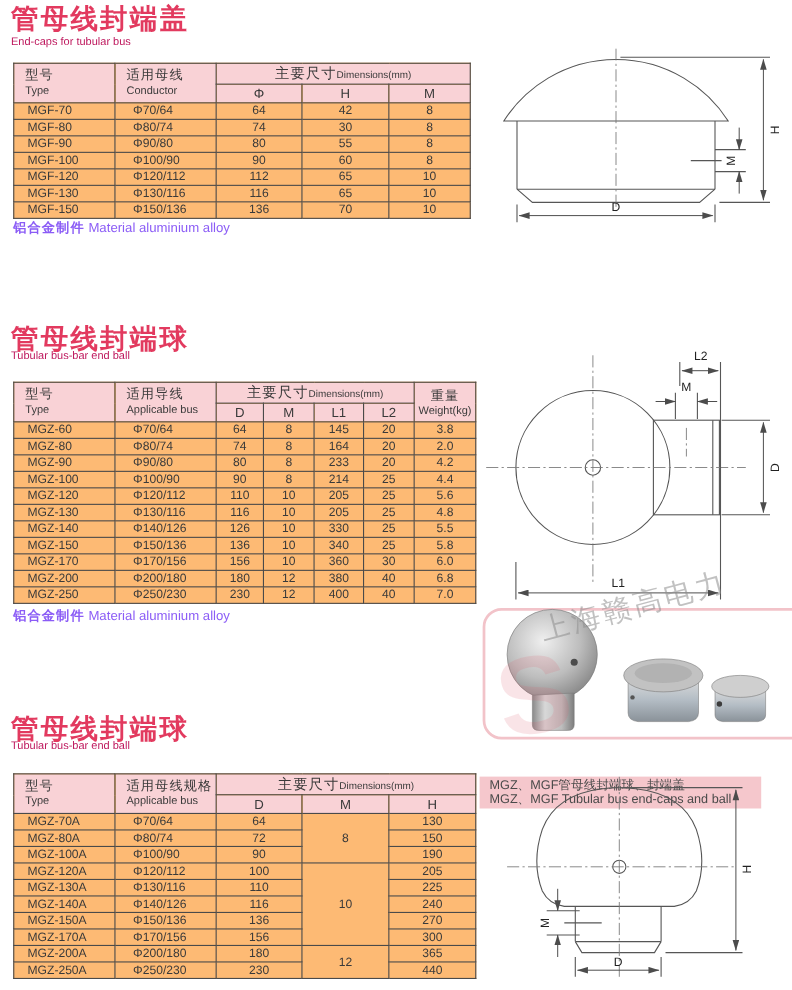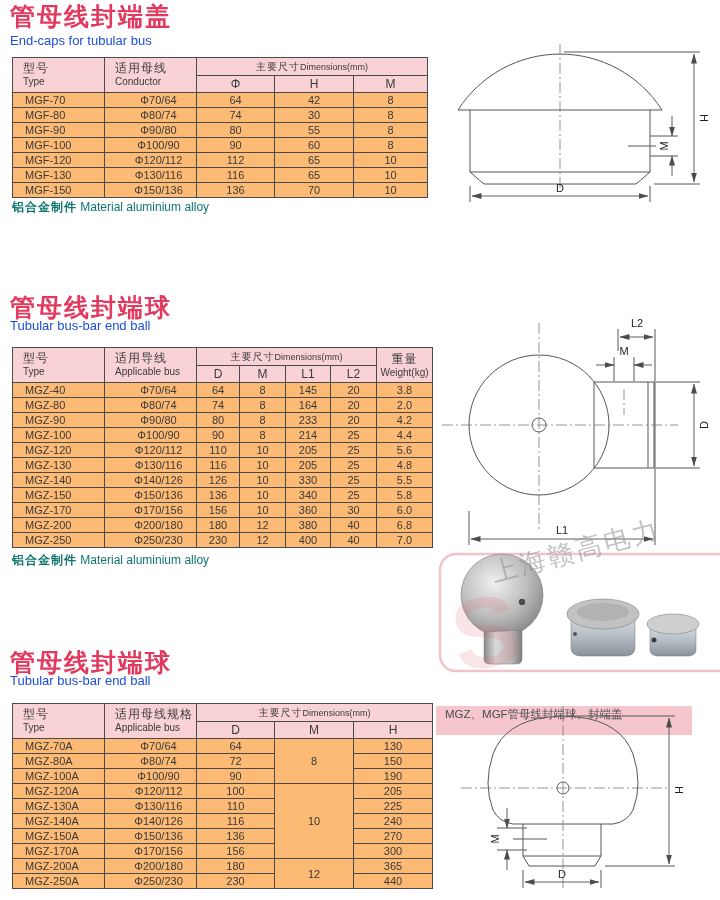--- a/index.html
+++ b/index.html
@@ -3,39 +3,39 @@
 <meta charset="utf-8">
 <style>
   :root{
     --title:#e23a5f; --hdr:#f9d2d6; --band:#f5c7cc; --border:#4a4a4a; --txt:#3a3a3a;
   }
   html,body{margin:0;padding:0}
   body{font-family:"Liberation Sans","DejaVu Sans",sans-serif;background:#fff}
   #page{position:relative;width:720px;height:900px;background:#fff;overflow:hidden;color:var(--txt)}
 
   .title-zh{position:absolute;font-weight:bold;font-size:25px;letter-spacing:2px;color:var(--title);white-space:nowrap}
-  .title-en{position:absolute;font-size:13px;color:#1d4ed8;white-space:nowrap}
-  .material{position:absolute;font-size:12px;color:#0f766e;white-space:nowrap}
+  .title-en{position:absolute;font-size:10px;color:#be185d;white-space:nowrap}
+  .material{position:absolute;font-size:12px;color:#8b5cf6;white-space:nowrap}
   .material .zh{font-weight:bold;letter-spacing:1px}
 
   table.dt{position:absolute;border-collapse:collapse;table-layout:fixed;font-size:11px;color:var(--txt);background:#fdba74}
   .dt th,.dt td{border:1px solid var(--border);padding:0;text-align:center;white-space:nowrap;overflow:hidden}
   .dt thead th{background:var(--hdr);font-weight:normal}
   .dt thead tr:first-child th{height:17px}
   .dt thead tr:nth-child(2) th{height:16px;font-size:12px}
   .dt td{height:14px;line-height:14px}
   .th-l{text-align:left !important;padding-left:10px !important;line-height:13px}
   .th-l .zh{font-size:12px;letter-spacing:1px}
   .th-l .en{font-size:10px}
-  .dims-zh{font-size:10px;letter-spacing:1px}
+  .dims-zh{font-size:13px;letter-spacing:1px}
   .dims-en{font-size:9px}
   .wt .zh{font-size:12px;letter-spacing:1px;display:block;line-height:15px}
   .wt .en{font-size:10px;display:block;line-height:11px}
   .dt td.l{text-align:left;padding-left:12px}
-  .dt td.l2{text-align:center;padding-left:16px}
+  .dt td.l2{text-align:left;padding-left:16px}
 
   .draw{position:absolute}
   .ln{stroke:#565656;stroke-width:1;fill:none}
   .cl{stroke:#7a7a7a;stroke-width:.8;fill:none;stroke-dasharray:11 3 2 3}
   .dim2{stroke:#4c4c4c;stroke-width:.9;fill:none;marker-start:url(#arS);marker-end:url(#arE)}
   .dimE{stroke:#4c4c4c;stroke-width:.9;fill:none;marker-end:url(#arE)}
   .dlab{font-size:11px;fill:#222}
 
   #photo-frame{position:absolute;left:438px;top:552px;width:292px;height:121px}
   #watermark{position:absolute;left:492px;top:556px;width:240px;font-size:26px;letter-spacing:3px;
@@ -190,21 +190,21 @@
       </tr>
       <tr>
         <th>D</th>
         <th>M</th>
         <th>L1</th>
         <th>L2</th>
       </tr>
     </thead>
     <tbody>
         <tr>
-          <td class="l">MGZ-40</td>
+          <td class="l">MGZ-60</td>
           <td class="l2">Φ70/64</td>
           <td>64</td>
           <td>8</td>
           <td>145</td>
           <td>20</td>
           <td>3.8</td>
         </tr>
         <tr>
           <td class="l">MGZ-80</td>
           <td class="l2">Φ80/74</td>
@@ -363,20 +363,21 @@
     <g>
       <path d="M212 74 L212 98 Q212 103 219 104 L251 104 Q258 103 258 98 L258 74 Z" fill="url(#gBody)" stroke="#777777" stroke-width=".5"></path>
       <ellipse cx="235" cy="72" rx="26" ry="10" fill="#cfcfcf" stroke="#828282" stroke-width=".6"></ellipse>
       <circle cx="216" cy="88" r="2.5" fill="#3d3d3d"></circle>
     </g>
   </svg>
   <div id="watermark-logo">S</div>
   <div id="watermark">上海赣高电力</div>
   <div id="caption">
     <div>MGZ、MGF管母线封端球、封端盖</div>
+    <div>MGZ、MGF Tubular bus end-caps and ball</div>
   </div>
 
   <div class="title-zh" style="left:10px;top:646px">管母线封端球</div>
   <div class="title-en" style="left:10px;top:673px">Tubular bus-bar end ball</div>
 
   <table class="dt" style="left:12px;top:703px;width:420px">
     <colgroup>
         <col style="width:92px">
         <col style="width:92px">
         <col style="width:78px">

